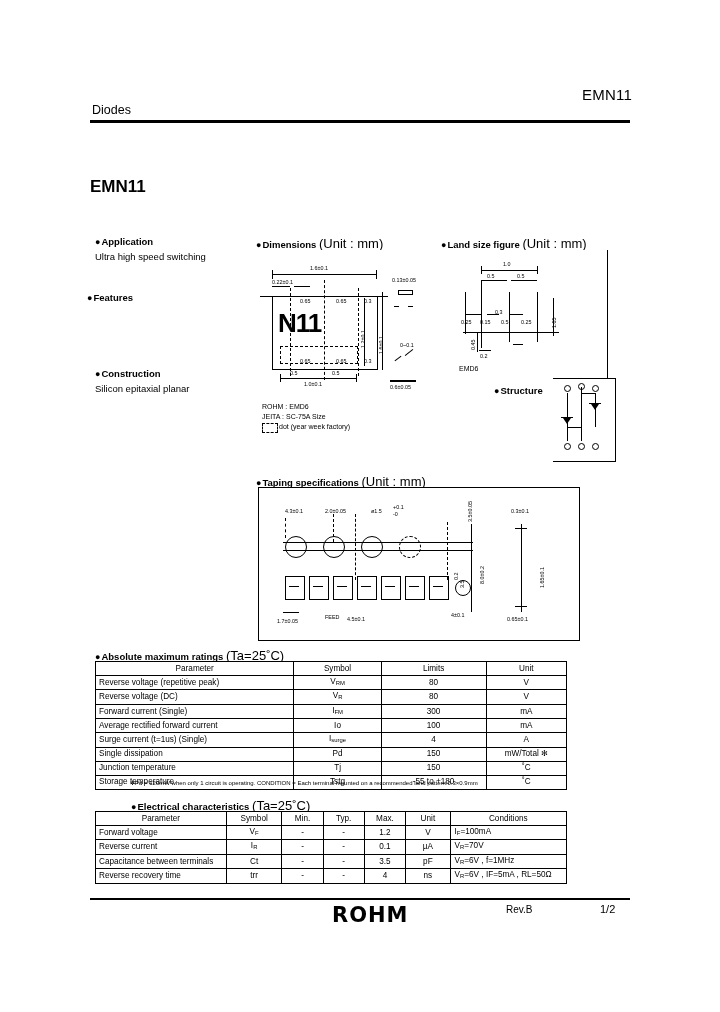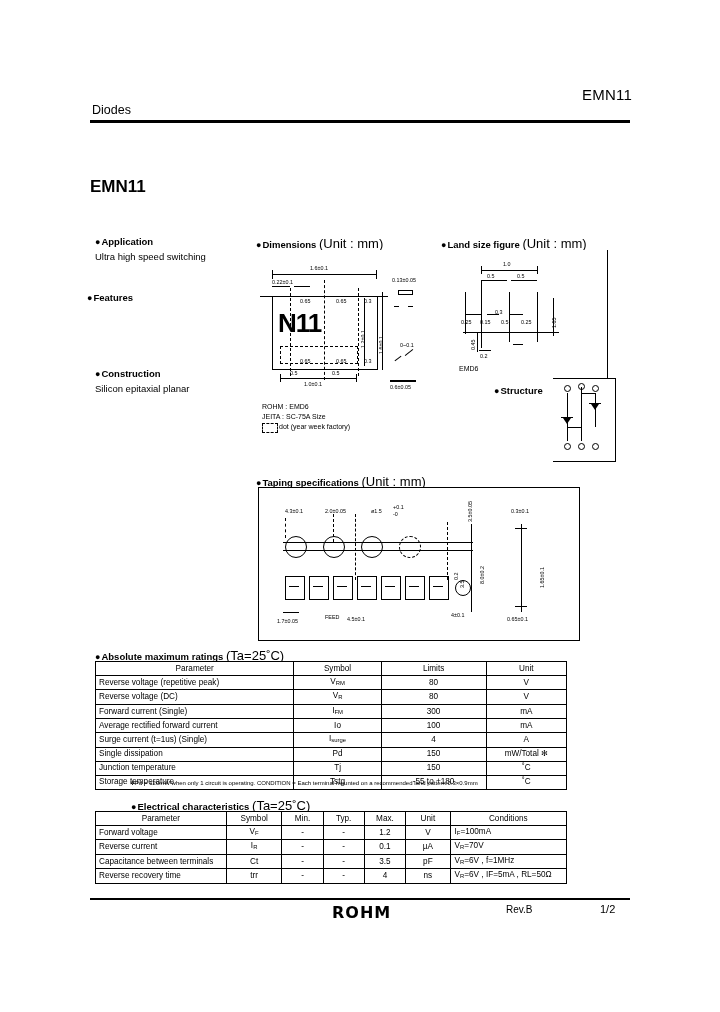--- a/index.html
+++ b/index.html
@@ -213,21 +213,21 @@
     left: 90px;
     top: 898px;
     width: 540px;
     height: 2px;
     background: #000;
   }
   .rohm-logo {
     position: absolute;
     left: 332px;
     top: 903px;
-    font-size: 16px;
+    font-size: 21px;
     font-weight: bold;
     letter-spacing: 1px;
     font-family: "DejaVu Sans", sans-serif;
   }
   .rev-label {
     position: absolute;
     left: 506px;
     top: 904px;
     font-size: 10px;
   }

